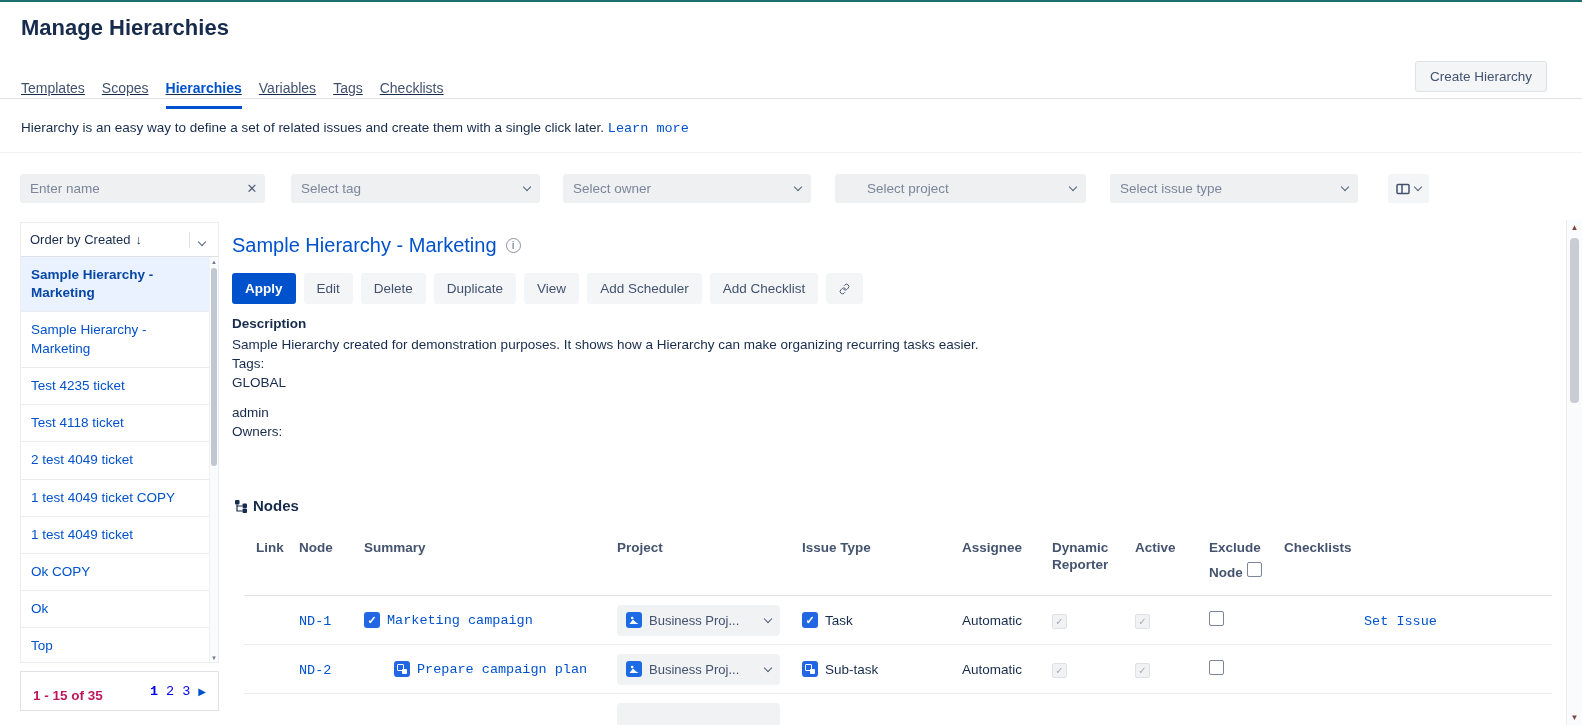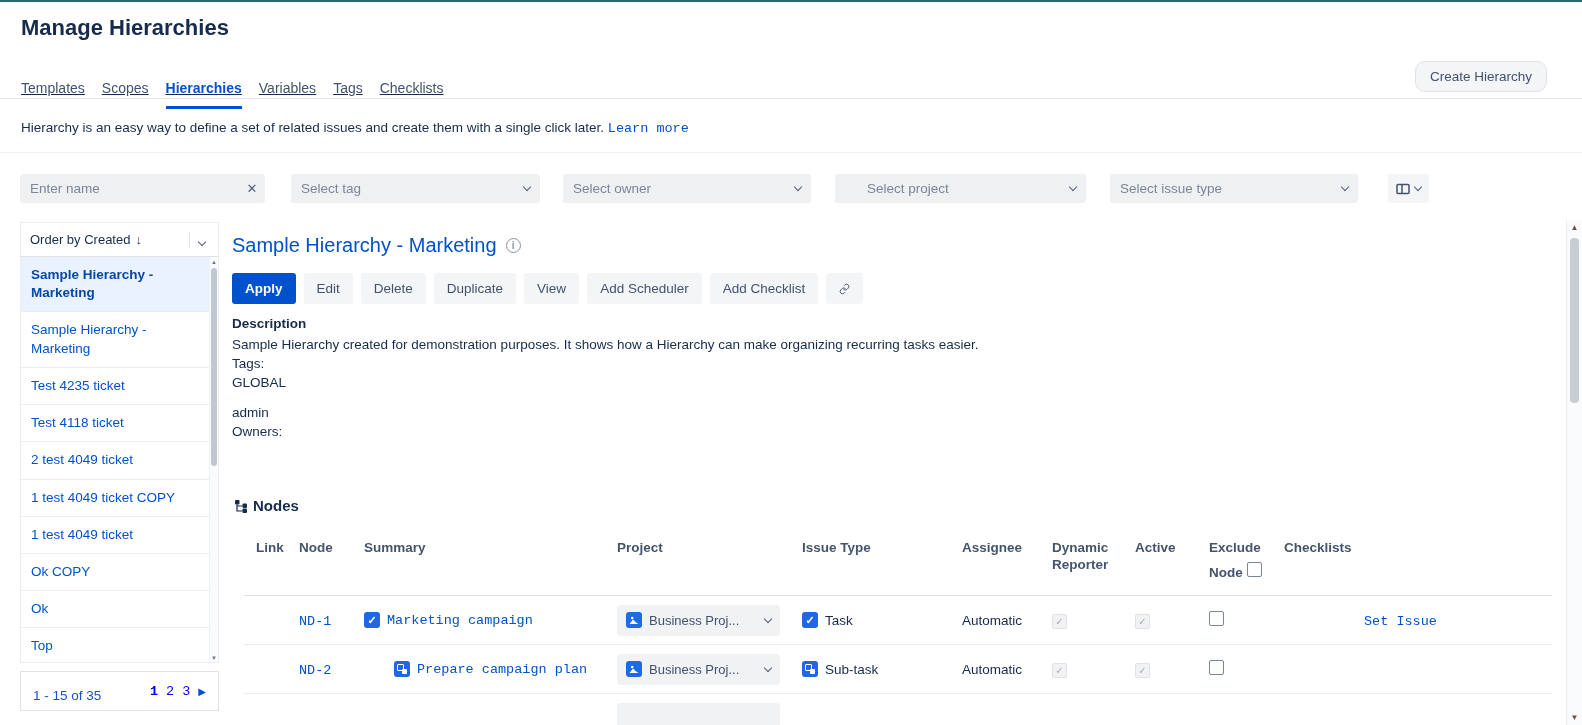--- a/index.html
+++ b/index.html
@@ -15,21 +15,21 @@
   a { text-decoration:none;font-family:Liberation Mono, monospace; }
   .top-line { position:absolute; top:0; left:0; width:100%; height:2px; background:#1e6e6e; }
 
   
   .page-title { position:absolute; top:15px; left:21px; font-size:22px; font-weight:700; color:#172B4D; }
   .tabs { position:absolute; top:80px; left:21px; display:flex; gap:17px;text-decoration:underline; }
   .tab { font-size:14px; color:#42526E; padding-bottom:10px; cursor:pointer; border-bottom:3px solid transparent; }
   .tab.active { color:#0052CC; font-weight:600; border-bottom-color:#0052CC;text-align:right; }
   .tabs-divider { position:absolute; top:98px; left:0; width:100%; height:1px; background:#DFE1E6; }
   .create-btn { position:absolute; top:61px; right:35px; height:31px; padding:0 14px; background:#F4F5F7;
-    border:1px solid #DFE1E6; border-radius:10px; color:#42526E; font-size:13.5px; font-family:inherit; cursor:pointer; }
+    border:1px solid #DFE1E6; border-radius:3px; color:#42526E; font-size:13.5px; font-family:inherit; cursor:pointer; }
   .intro { position:absolute; top:120px; left:21px; font-size:13.5px; color:#172B4D; }
   .intro a { color:#0052CC; }
   .intro-divider { position:absolute; top:152px; left:0; width:100%; height:1px; background:#F1F2F3; }
 
   
   .fbox { position:absolute; top:174px; height:29px; background:#EFF0F2; border-radius:3px;
     display:flex; align-items:center; padding:0 10px; font-size:13.5px; color:#7A869A; cursor:pointer; }
   .fbox .lbl { flex:1; overflow:hidden; white-space:nowrap; }
   .chev { display:inline-block; width:6px; height:6px; border-right:1.6px solid #505F79; border-bottom:1.6px solid #505F79;
     transform:rotate(45deg); margin-top:-3px; flex:none; }
@@ -55,21 +55,21 @@
   .order-chev { padding:0 4px; cursor:pointer; }
   .side-list { width:190px; }
   .side-item { padding:9px 10px; border-bottom:1px solid #EBECF0; color:#0052CC; font-size:13.5px; line-height:1.35;
     cursor:pointer; }
   .side-item.selected { background:#E9F2FE; font-weight:700; color:#0747A6; }
   .side-scroll { position:absolute; right:0; top:35px; bottom:0; width:9px; background:#FAFBFC; border-left:1px solid #F0F1F3; }
   .side-scroll .arr { position:absolute; left:0; width:8px; text-align:center; font-size:6px; color:#6B778C; }
   .side-thumb { position:absolute; top:10px; left:1px; width:6px; height:198px; background:#C1C7D0; border-radius:3px; }
   .pagination { position:absolute; left:20px; top:671px; width:199px; height:40px; border:1px solid #DFE1E6;
     display:flex; align-items:center; justify-content:space-between; padding:0 12px; font-size:13.5px; }
-  .pag-range { font-weight:400; color:#1d4ed8;margin-top:8px; }
+  .pag-range { font-weight:700; color:#be185d;margin-top:8px; }
   .pag-pages { display:flex; gap:8px; align-items:center; color:#0052CC; }
   .pag-pages .cur { font-weight:700; }
   .pag-next { font-size:10px; color:#0052CC; cursor:pointer; }
 
   
   .detail-title { position:absolute; left:232px; top:234px; font-size:20px; font-weight:500; color:#0052CC;
     display:flex; align-items:center; gap:9px; }
   .info-icon { width:15px; height:15px; border:1.5px solid #8993A4; border-radius:50%; color:#8993A4; font-size:10px;
     display:inline-flex; align-items:center; justify-content:center; font-weight:700; cursor:pointer; }
   .actions { position:absolute; left:232px; top:273px; display:flex; gap:8px; }

